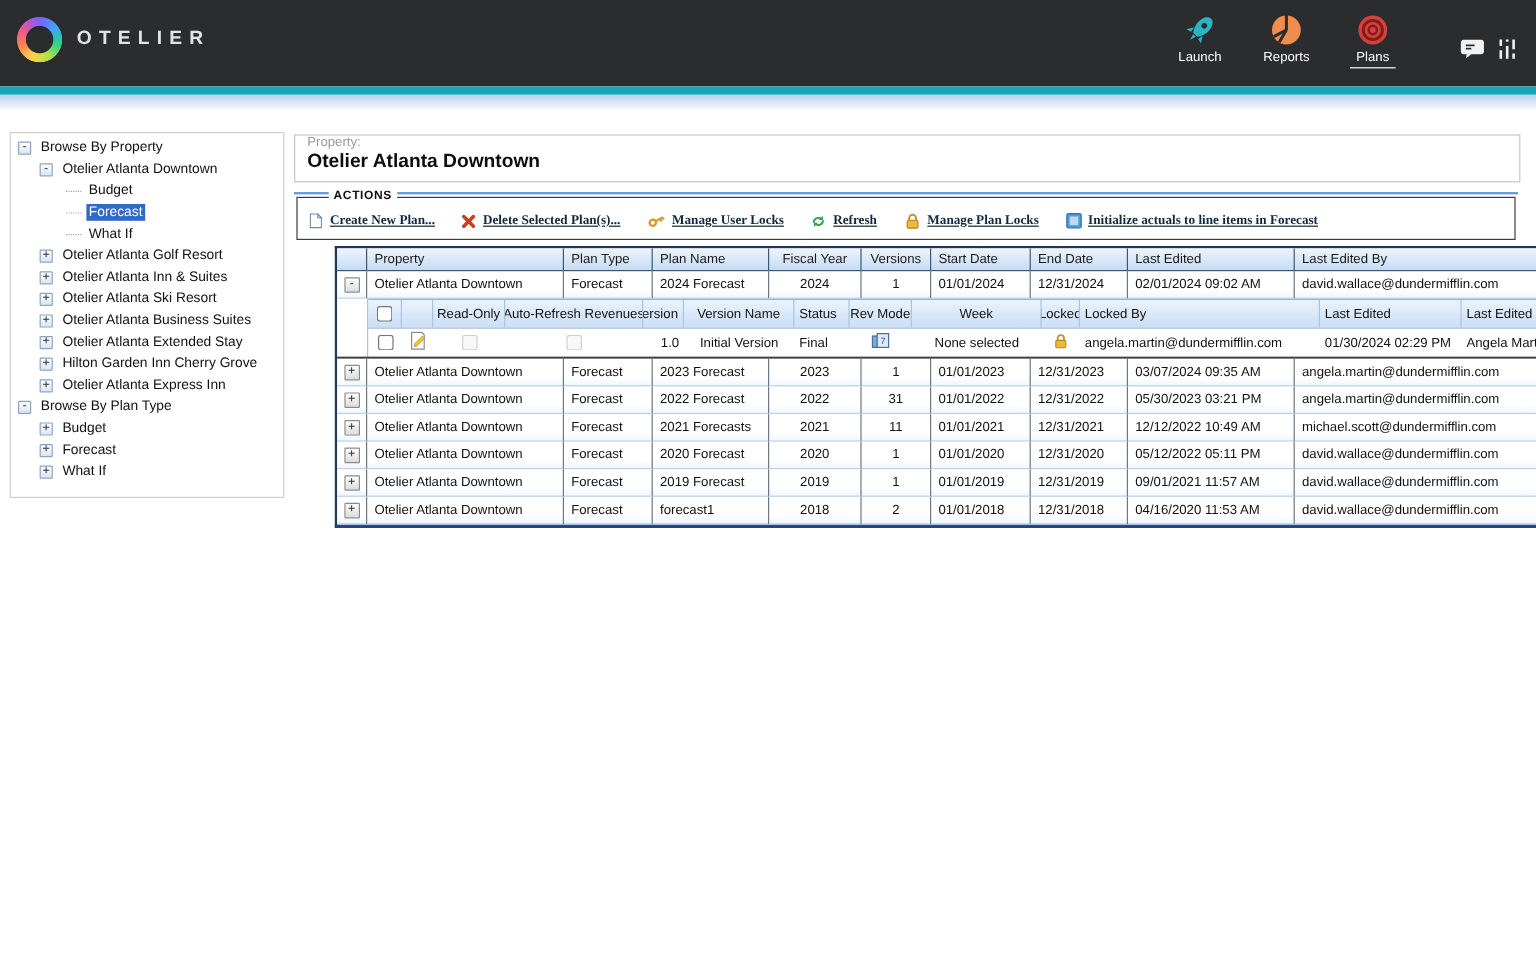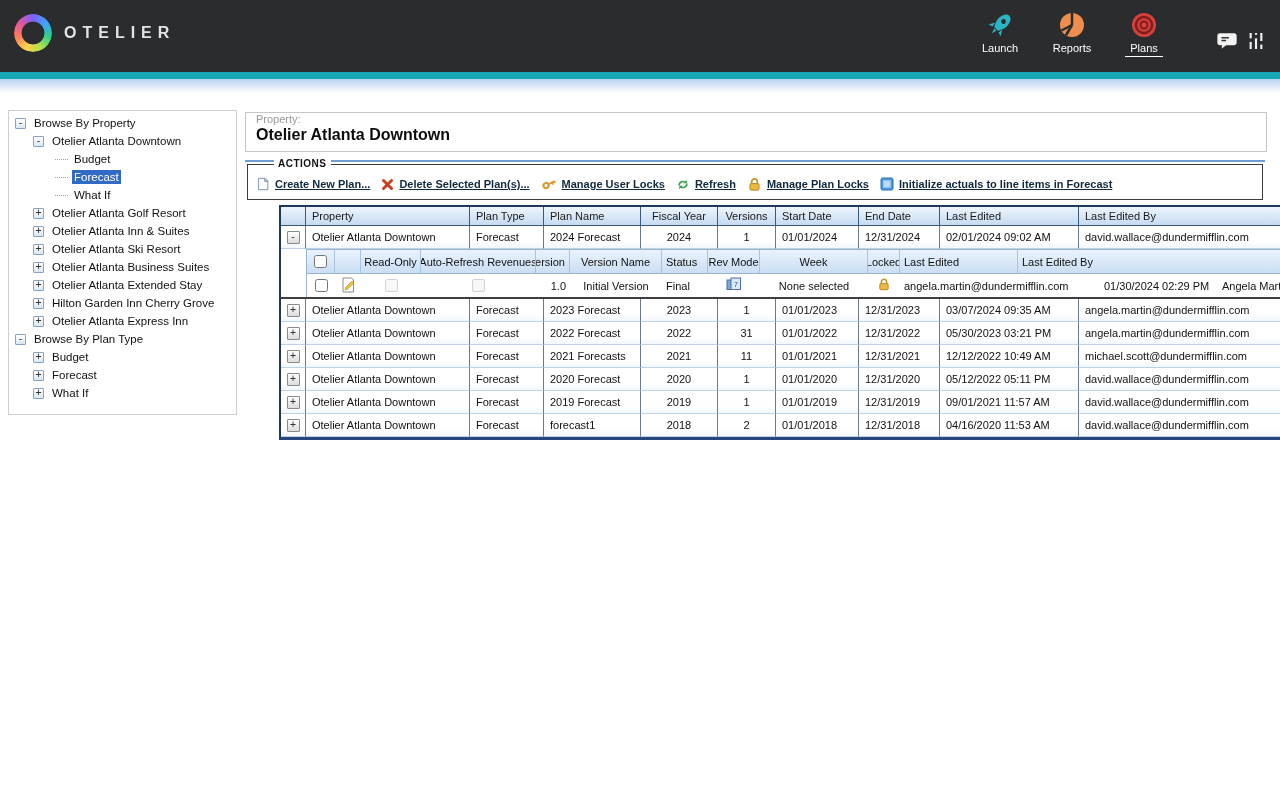--- a/index.html
+++ b/index.html
@@ -43,21 +43,21 @@
       border:1px solid #c7c7c7;background:#fff;padding:0 10px;}
   .property-label{font-size:11px;color:#9a9a9a;}
   .property-value{font-size:16px;font-weight:bold;color:#0d0d0d;margin-top:1px;}
 
   .content-topline{position:absolute;left:245px;top:160px;width:1020px;height:2px;background:#6f9cd4;}
 
   .actions-fieldset{position:absolute;left:247px;top:164px;width:1016px;height:36px;box-sizing:border-box;
       border:1px solid #3c3c3c;background:#fff;padding:2px 8px 0 8px;}
   .actions-legend{position:absolute;top:-7px;left:10px;background:#fff;padding:0 4px;
       font-size:10px;font-weight:bold;letter-spacing:0.5px;color:#111;margin-left:16px;}
-  .actions-row{display:flex;gap:11px;height:28px;margin-top:3px;}
+  .actions-row{display:flex;gap:22px;height:28px;margin-top:3px;font-family:Liberation Serif, serif;}
   .action-link{display:flex;align-items:center;gap:5px;cursor:pointer;white-space:nowrap;}
   .action-link .alabel{font-size:11px;font-weight:bold;color:#10293f;text-decoration:underline;}
   .aicon{display:inline-flex;align-items:center;}
 
   
   .grid{position:absolute;left:245px;top:205px;width:1020px;box-sizing:border-box;
       border:2px solid #1c3a57;border-bottom:3px solid #27467e;background:#fff;font-size:11px;margin-left:34px;}
   .grow{display:flex;align-items:stretch;}
   .gcell{box-sizing:border-box;border-right:1px solid #6b7886;display:flex;align-items:center;
       padding:0 6px;white-space:nowrap;overflow:hidden;}
@@ -360,20 +360,21 @@
             </div>
           <div class="scell s-icon"></div>
           <div class="scell s-ro">Read-Only</div>
           <div class="scell s-arr">Auto-Refresh Revenues</div>
           <div class="scell s-ver">Version</div>
           <div class="scell s-vname">Version Name</div>
           <div class="scell s-status">Status</div>
           <div class="scell s-rev">Rev Mode</div>
           <div class="scell s-week">Week</div>
           <div class="scell s-lock">Locked</div>
+          <div class="scell s-lockby">Locked By</div>
           <div class="scell s-le">Last Edited</div>
           <div class="scell s-leb">Last Edited By</div>
         </div>
         <div class="srow sbody">
           <div class="scell s-cb">
               <input type="checkbox" style="">
             </div>
           <div class="scell s-icon">
             <span>
               <svg width="16" height="16" viewBox="0 0 16 16">

